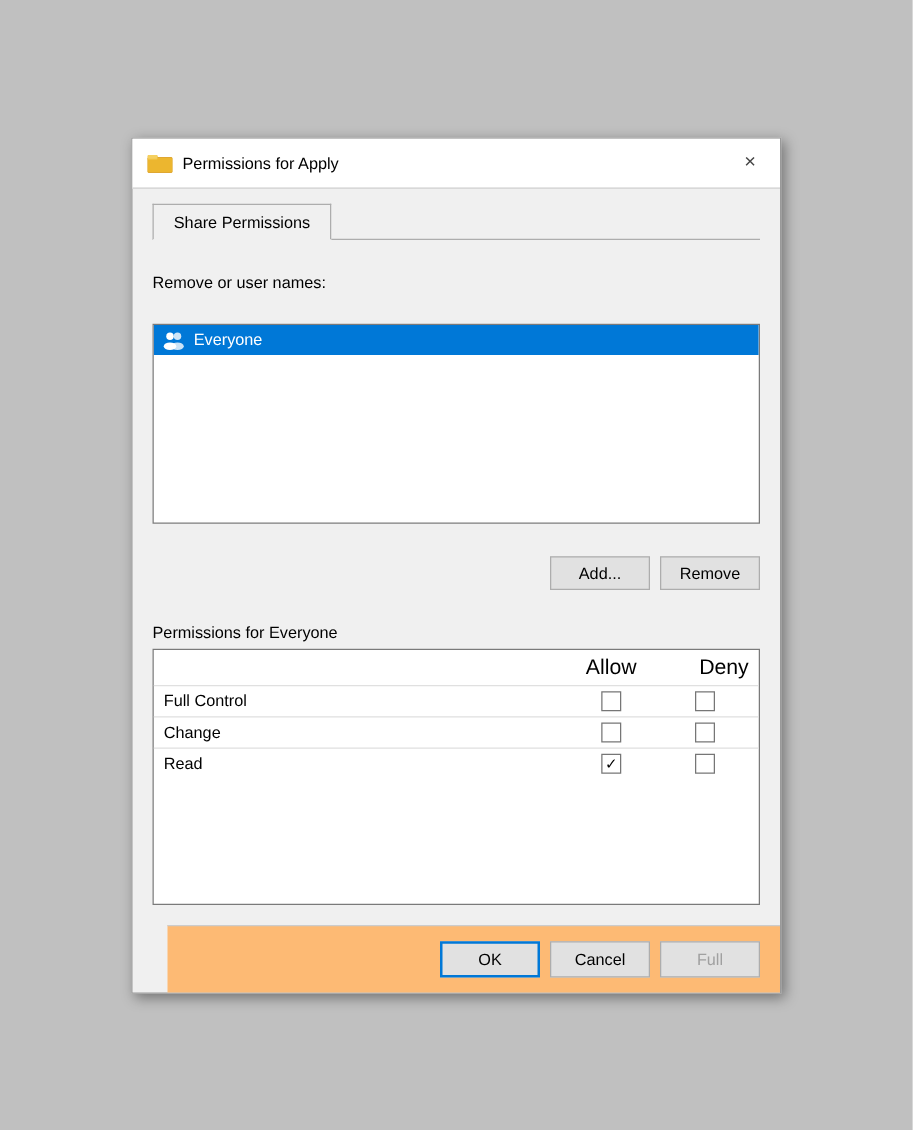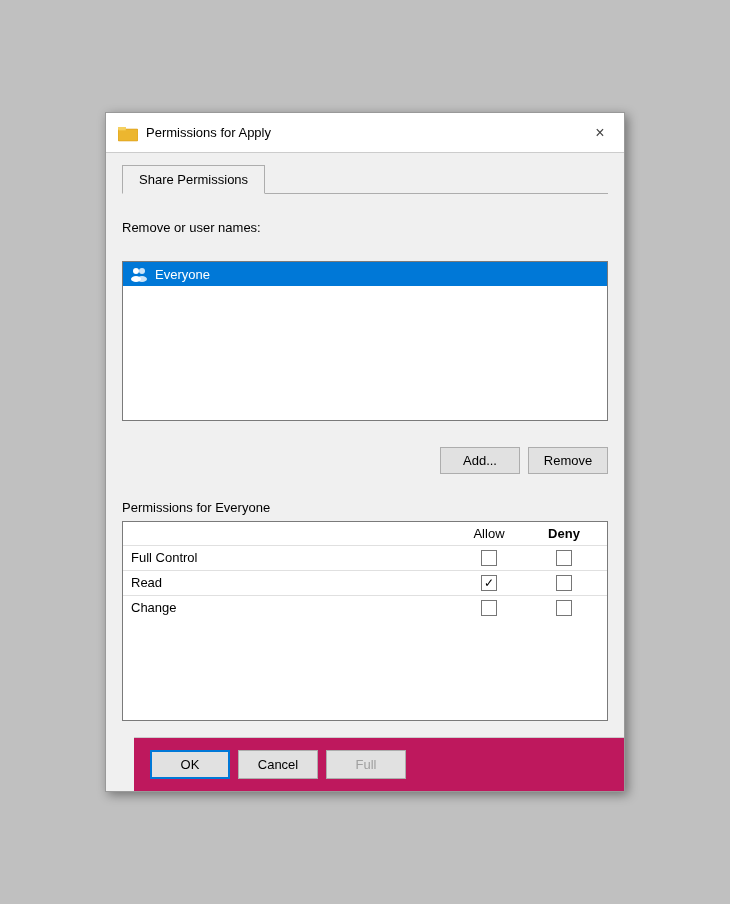--- a/index.html
+++ b/index.html
@@ -166,36 +166,35 @@
 
     .permissions-table {
       border: 1px solid #7a7a7a;
       background: #fff;
       width: 100%;
     }
 
     .perm-header-row {
       display: flex;
       padding: 4px 8px;
-      font-size: 13px;
+      font-size: 17px;
     }
 
     .perm-header-label {
       flex: 1;
     }
 
     .perm-header-allow {
       width: 80px;
       text-align: center;
     }
 
     .perm-header-deny {
       width: 70px;
-      text-align: center;
-      font-weight: bold;
+      text-align: right;
     }
 
     .perm-row {
       display: flex;
       align-items: flex-start;
       padding: 4px 8px;
       border-top: 1px solid #e0e0e0;
       font-size: 13px;
     }
 
@@ -232,25 +231,25 @@
 
     .checkbox-custom.checked::after {
       content: '✓';
       font-size: 12px;
       color: #000;
       line-height: 1;
     }
 
     .dialog-footer {
       display: flex;
-      justify-content: flex-start;
+      justify-content: flex-end;
       gap: 8px;
       padding: 12px 16px;
       border-top: 1px solid #ccc;
-      background: #be185d;
+      background: #fdba74;
       margin-left: 28px;
     }
   </style>
 </head>
 <body>
 
 <div class="dialog">
 
   <div class="title-bar">
 
@@ -308,33 +307,33 @@
           <div class="perm-name">Full Control</div>
           <div class="perm-allow">
             <div class="checkbox-custom"></div>
           </div>
           <div class="perm-deny">
             <div class="checkbox-custom"></div>
           </div>
         </div>
 
         <div class="perm-row">
+          <div class="perm-name">Change</div>
+          <div class="perm-allow">
+            <div class="checkbox-custom"></div>
+          </div>
+          <div class="perm-deny">
+            <div class="checkbox-custom"></div>
+          </div>
+        </div>
+
+        <div class="perm-row">
           <div class="perm-name">Read</div>
           <div class="perm-allow">
             <div class="checkbox-custom checked"></div>
-          </div>
-          <div class="perm-deny">
-            <div class="checkbox-custom"></div>
-          </div>
-        </div>
-
-        <div class="perm-row">
-          <div class="perm-name">Change</div>
-          <div class="perm-allow">
-            <div class="checkbox-custom"></div>
           </div>
           <div class="perm-deny">
             <div class="checkbox-custom"></div>
           </div>
         </div>
 
         <div class="perm-space"></div>
       </div>
     </div>
 

